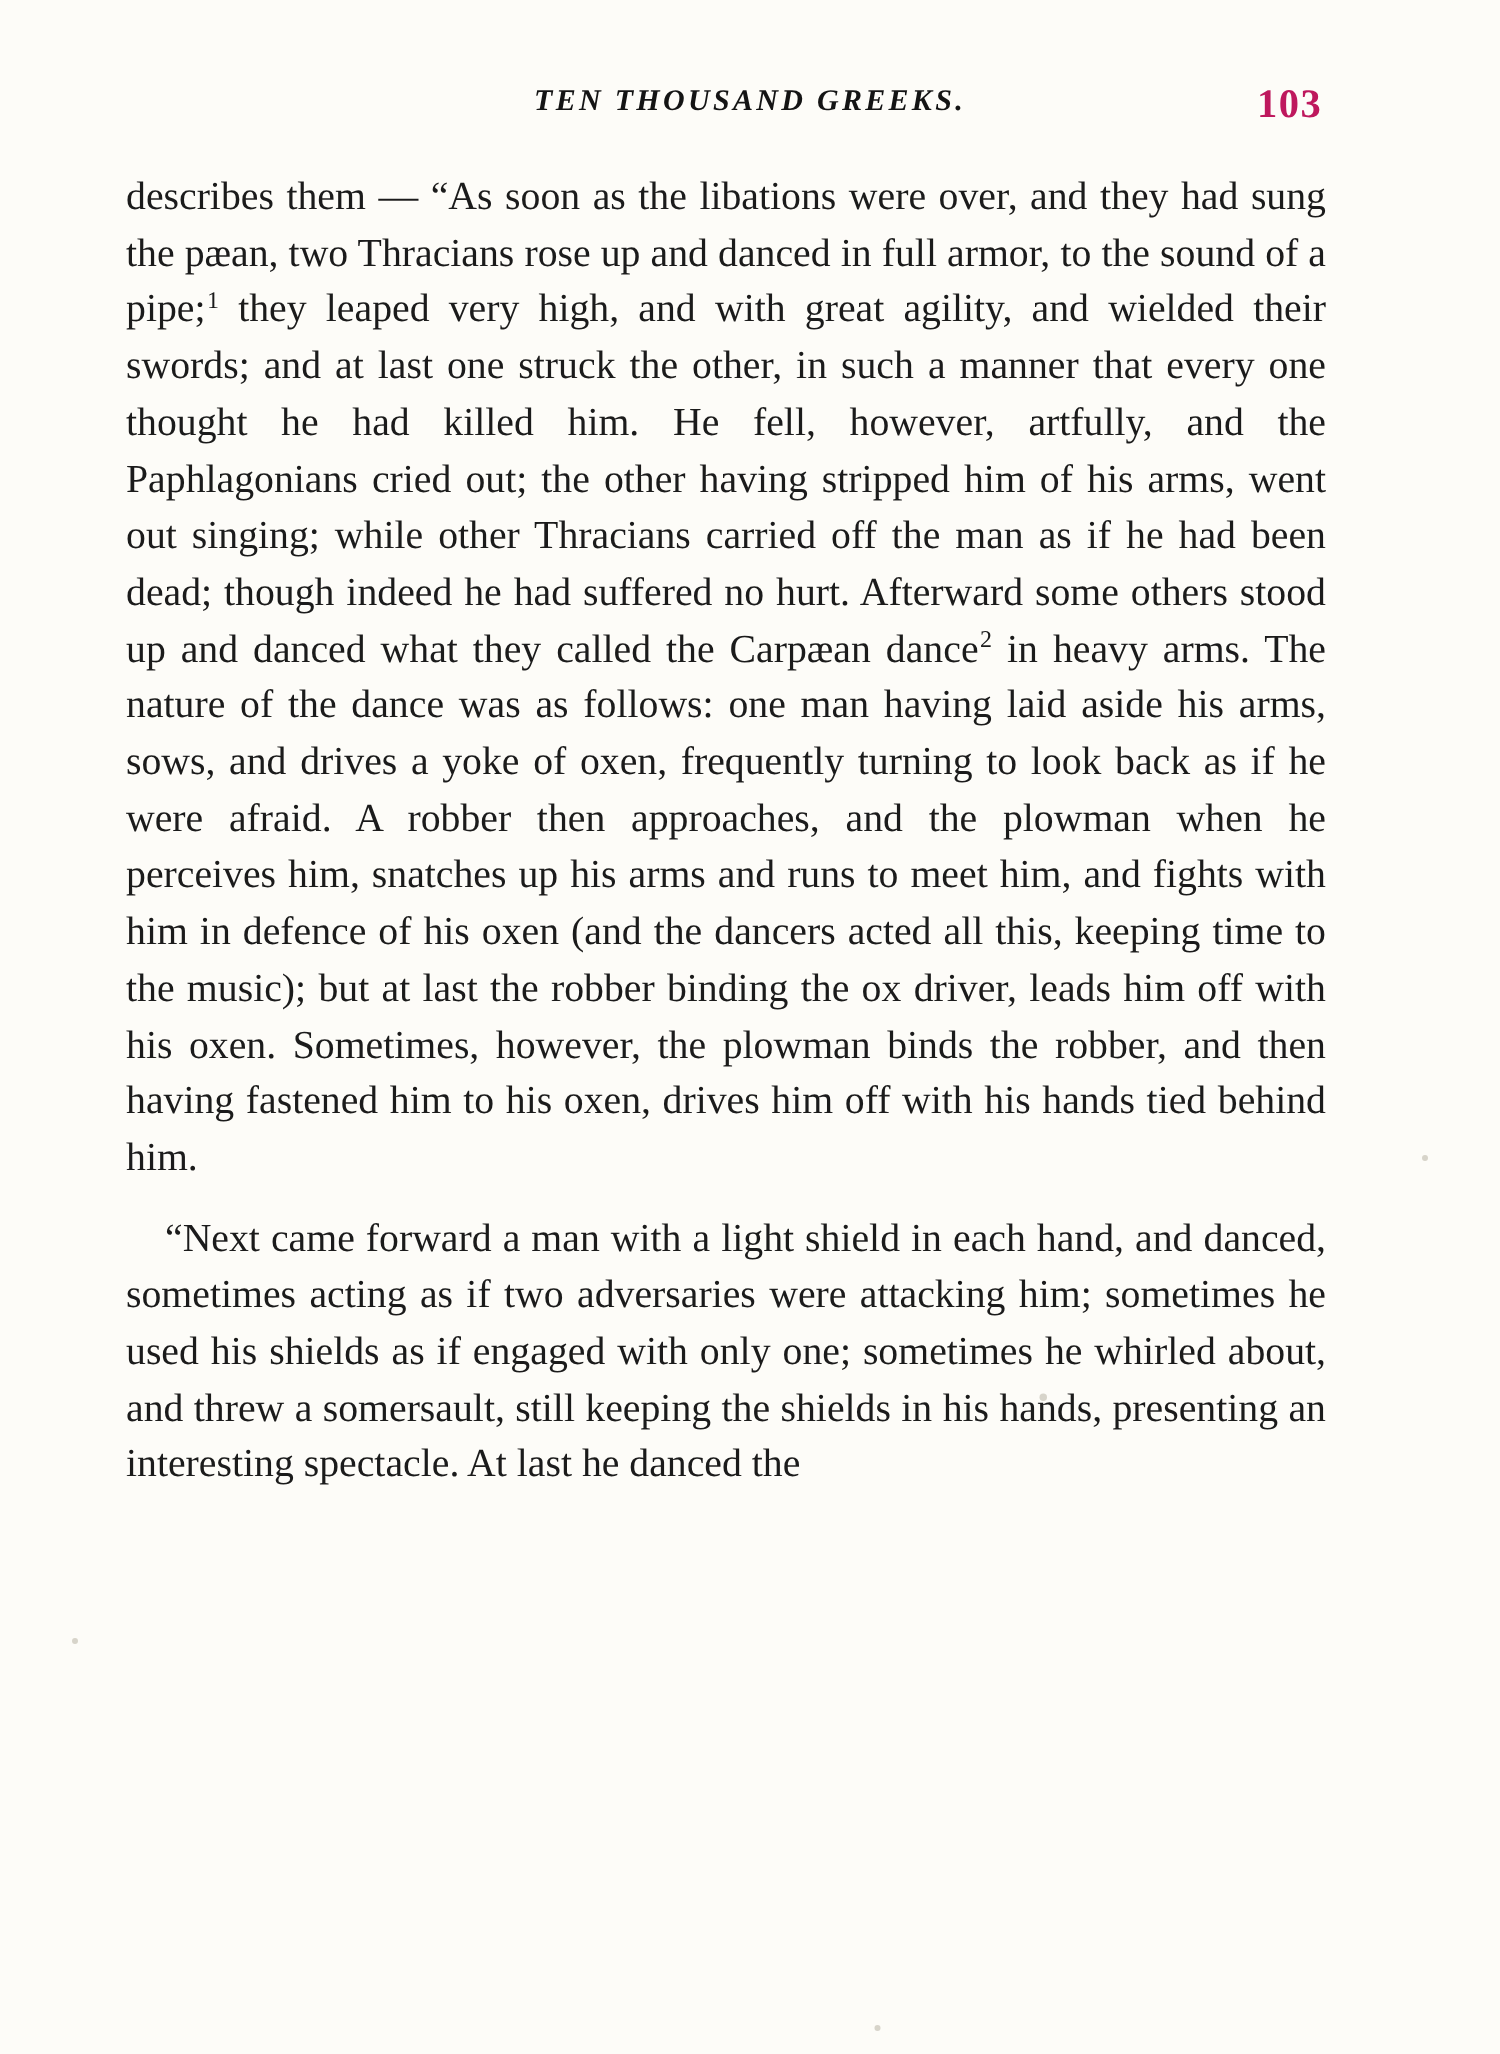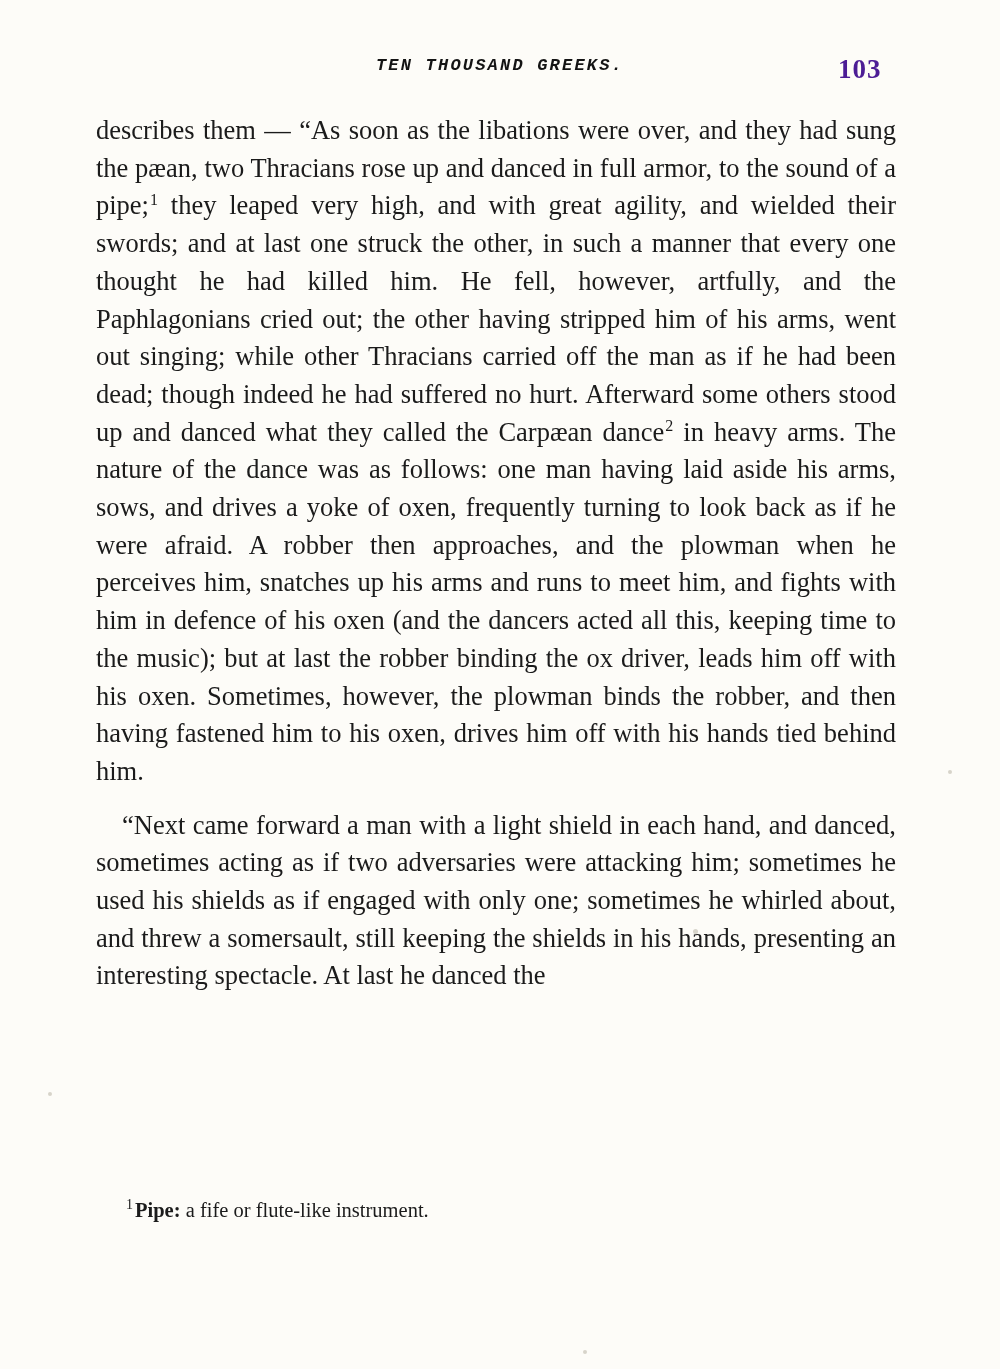--- a/index.html
+++ b/index.html
@@ -28,38 +28,37 @@
     right: 84px;
     height: 40px;
     display: flex;
     align-items: baseline;
     justify-content: center;
   }
   .running-head-title {
     font-style: italic;
     font-weight: bold;
     letter-spacing: 2.2px;
-    font-size: 17px;
+    font-size: 20px;
     color: #141414;
     white-space: nowrap;
-    font-family: Liberation Mono, monospace;
   }
   .folio {
     position: absolute;
     right: 0px;
     top: 54px;
     font-size: 27px;
     font-weight: bold;
     letter-spacing: 1px;
-    color: #4c1d95;
+    color: #be185d;
   }
   .body-block {
     position: absolute;
     top: 112px;
-    left: 96px;
+    left: 84px;
     width: 800px;
   }
   p.para {
     margin: 0;
     font-size: 26.5px;
     line-height: 37.7px;
     text-align: justify;
     text-justify: inter-word;
     color: #1b1b1b;
     -webkit-hyphens: none;
@@ -127,21 +126,20 @@
 
   <div class="body-block">
 
     <p class="para"><span>describes them — “As soon as the libations were over, and they had sung the pæan, two Thracians rose up and danced in full armor, to the sound of a pipe;</span><sup class="fn">1</sup><span> they leaped very high, and with great agility, and wielded their swords; and at last one struck the other, in such a manner that every one thought he had killed him.   He fell, however, artfully, and the Paphlagonians cried out; the other having stripped him of his arms, went out singing; while other Thracians carried off the man as if he had been dead; though indeed he had suffered no hurt.   Afterward some others stood up and danced what they called the Carpæan dance</span><sup class="fn">2</sup><span> in heavy arms.   The nature of the dance was as follows: one man having laid aside his arms, sows, and drives a yoke of oxen, frequently turning to look back as if he were afraid.   A robber then approaches, and the plowman when he perceives him, snatches up his arms and runs to meet him, and fights with him in defence of his oxen (and the dancers acted all this, keeping time to the music); but at last the robber binding the ox driver, leads him off with his oxen. Sometimes, however, the plowman binds the robber, and then having fastened him to his oxen, drives him off with his hands tied behind him.</span></p>
 
     <p class="para indent">“Next came forward a man with a light shield in each hand, and danced, sometimes acting as if two adversaries were attacking him; sometimes he used his shields as if engaged with only one; sometimes he whirled about, and threw a somersault, still keeping the shields in his hands, presenting an interesting spectacle.   At last he danced the</p>
 
   </div>
 
   <div class="notes">
-    <p class="note first"><sup>1</sup><b>Pipe:</b><span> a fife or flute-like instrument.</span></p>
   </div>
 
   <div class="speck" style="left:693px;top:929px;width:5px;height:5px;"></div>
   <div class="speck" style="left:948px;top:770px;width:4px;height:4px;"></div>
   <div class="speck" style="left:48px;top:1092px;width:4px;height:4px;"></div>
   <div class="speck" style="left:583px;top:1350px;width:4px;height:4px;"></div>
 
 </div>
 
 </body></html>

